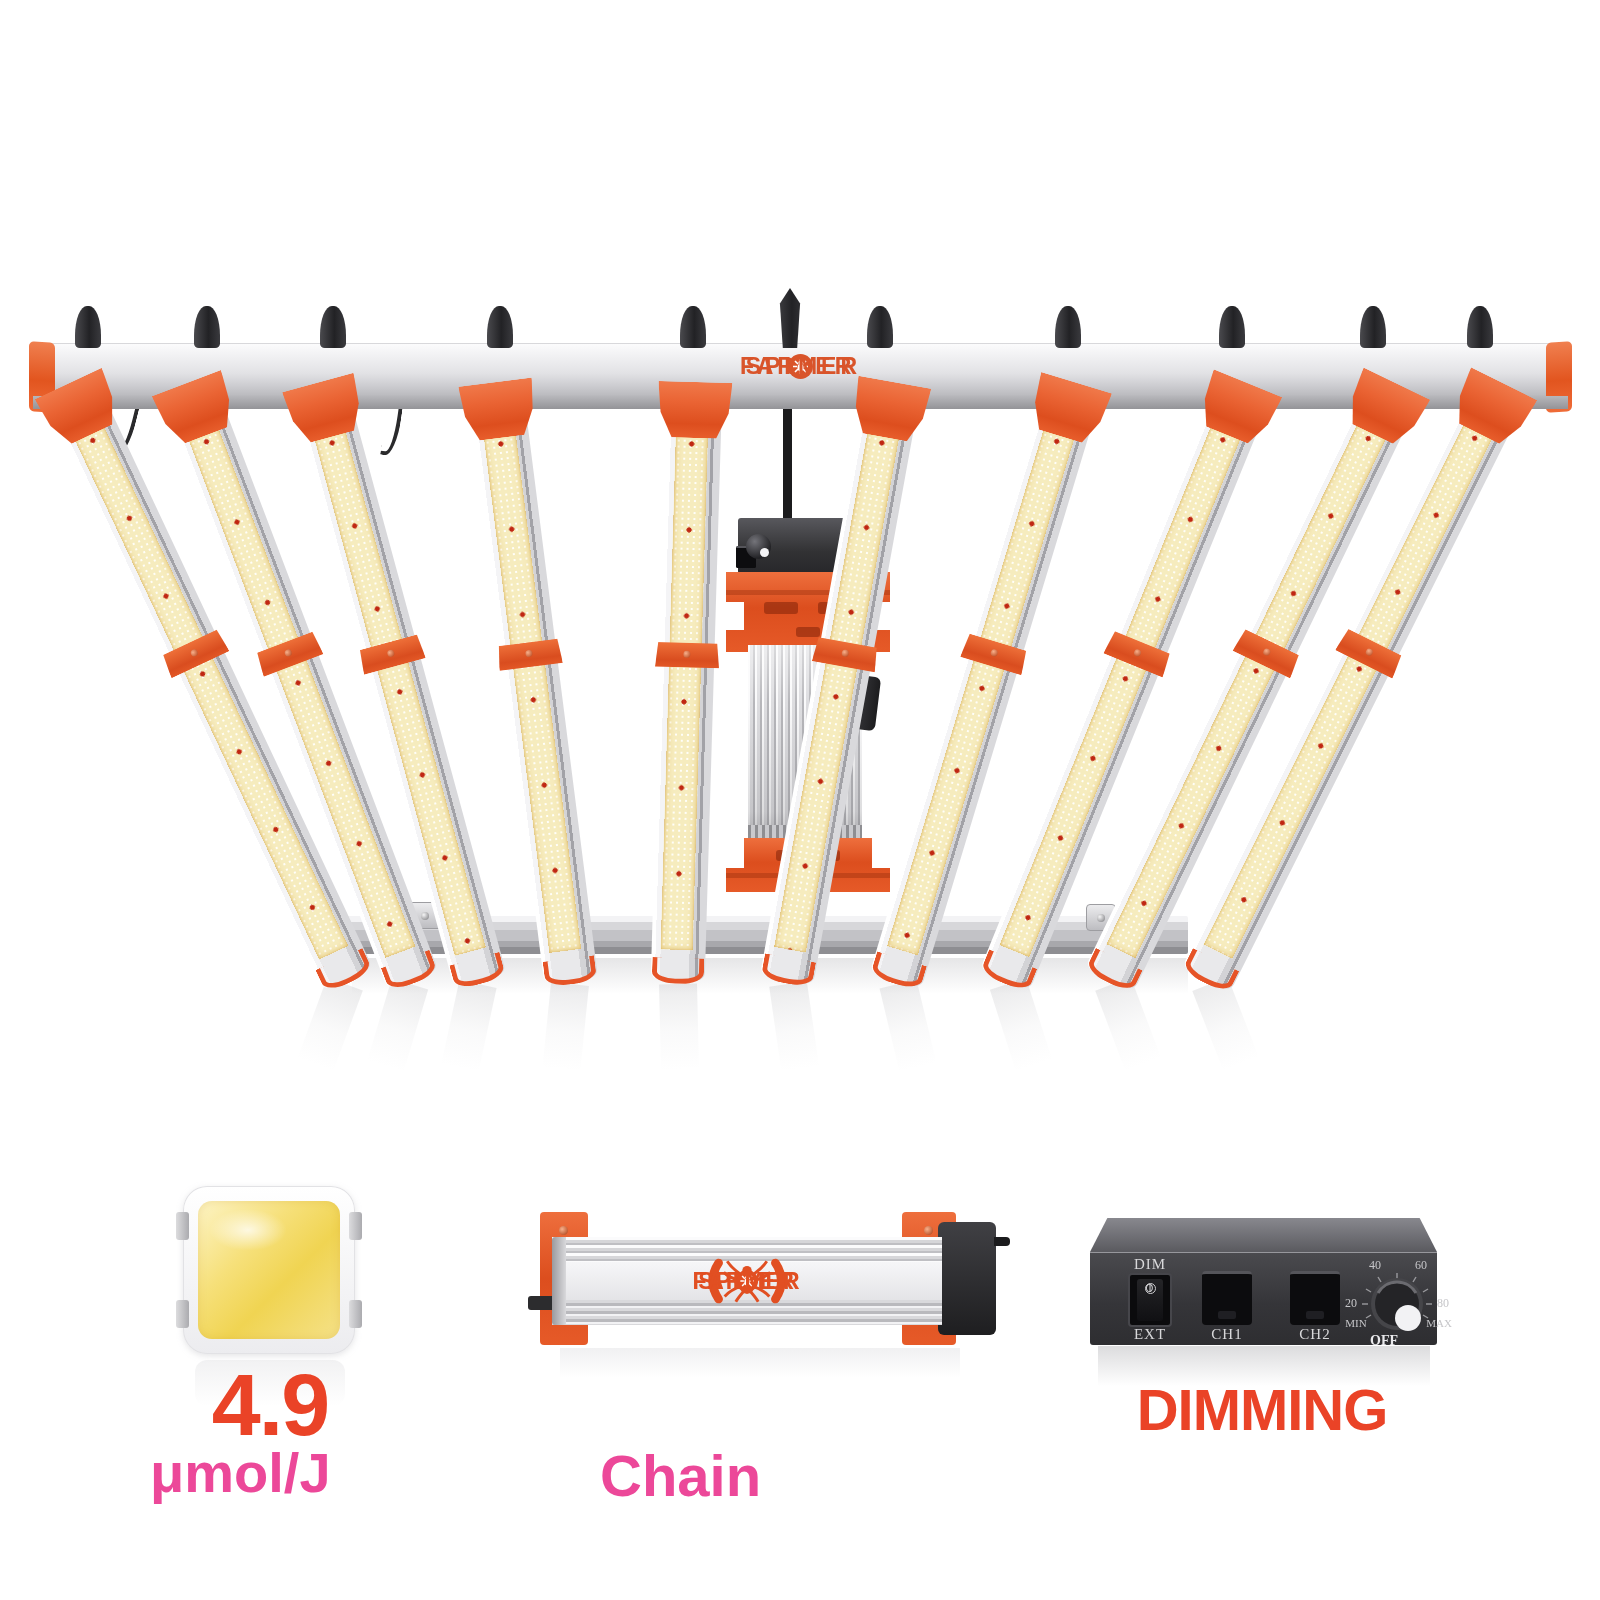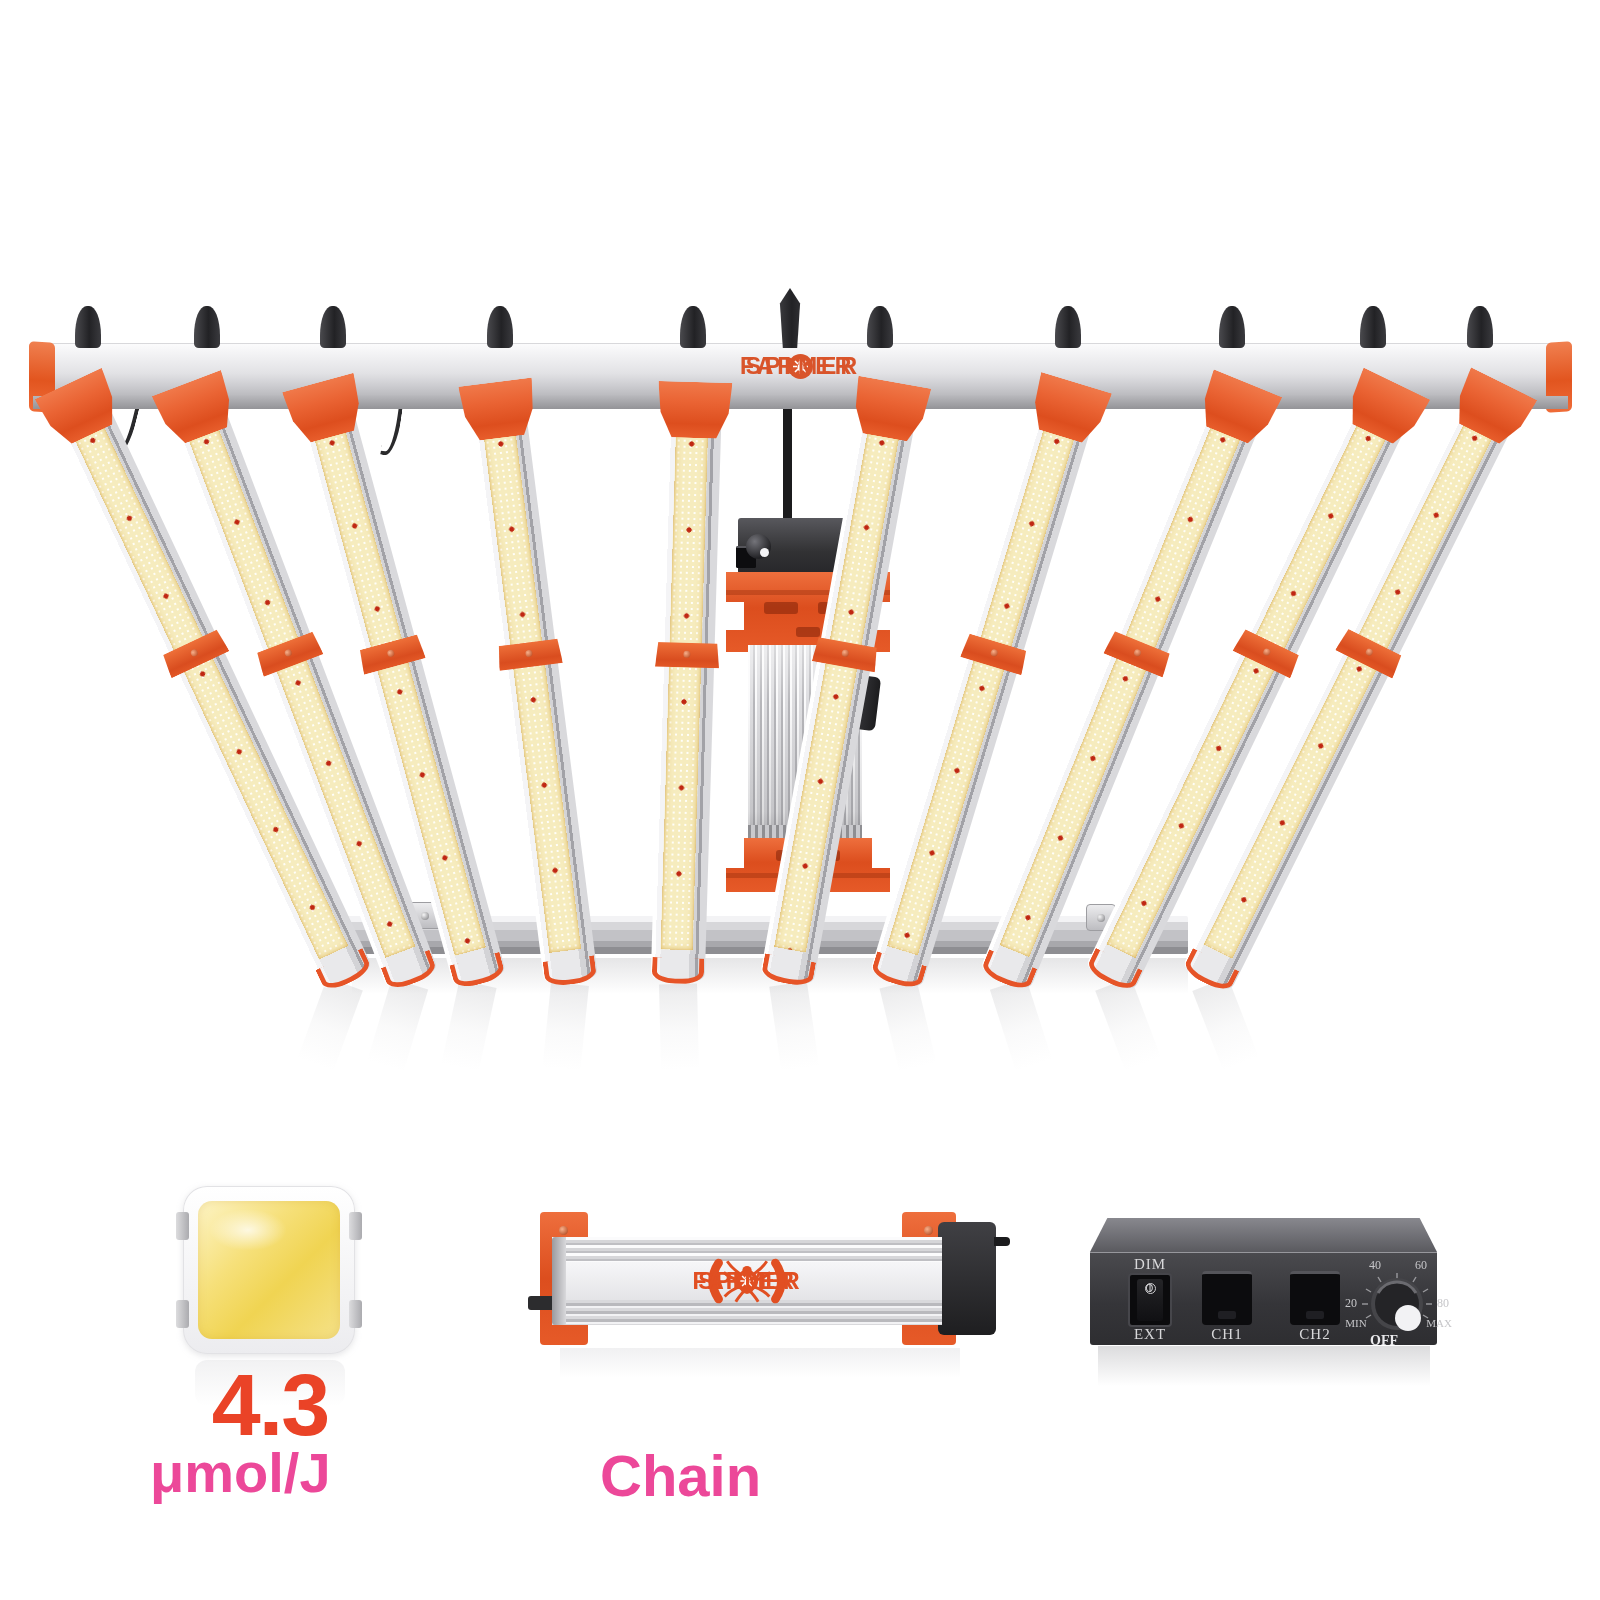--- a/index.html
+++ b/index.html
@@ -312,21 +312,21 @@
     </div>
 
   <div class="chip">
     <div class="pin" style="left:-7px;top:26px;"></div>
     <div class="pin" style="left:-7px;bottom:26px;"></div>
     <div class="pin" style="right:-7px;top:26px;"></div>
     <div class="pin" style="right:-7px;bottom:26px;"></div>
     <div class="die"></div>
   </div>
   <div class="chip-reflect"></div>
-  <div class="f-title" style="left:150px;top:1354px;width:240px;font-size:88px;letter-spacing:-2px;">4.3</div>
+  <div class="f-title" style="left:150px;top:1354px;width:240px;font-size:88px;letter-spacing:-2px;">4.9</div>
   <div class="f-sub" style="left:150px;top:1440px;width:240px;font-size:56px;">μmol/J</div>
 
   <div class="dbracket" style="left:540px;top:1212px;height:133px;"></div>
   <div class="dbracket" style="left:902px;top:1212px;width:54px;height:133px;"></div>
   <div class="dblack"></div>
   <div class="dstub"></div>
   <div class="dnub"></div>
   <div class="dbody">
     <div class="finstop"></div>
     <div class="band"></div>
@@ -400,14 +400,15 @@
       <text x="14" y="72" font-size="11" fill="#c6c6c9" text-anchor="middle" font-family="Liberation Serif,serif">MIN</text>
       <text x="97" y="72" font-size="11" fill="#c6c6c9" text-anchor="middle" font-family="Liberation Serif,serif">MAX</text>
       <text x="42" y="90" font-size="14" font-weight="bold" fill="#e9e9ec" text-anchor="middle" font-family="Liberation Serif,serif">OFF</text>
       <circle cx="55" cy="49" r="26" fill="#454549"></circle>
       <circle cx="55" cy="49" r="22" fill="#242427"></circle>
       <path d="M36 38 A22 22 0 0 1 74 38" stroke="#6b6b70" stroke-width="3" fill="none"></path>
       <circle cx="66" cy="63" r="13" fill="#f2f2f4"></circle>
     </svg>
   </div>
   <div class="dim-reflect"></div>
+  <div class="f-title" style="left:1080px;top:1376px;width:364px;font-size:58px;">DIMMING</div>
 
 </div>
 
 </body></html>

